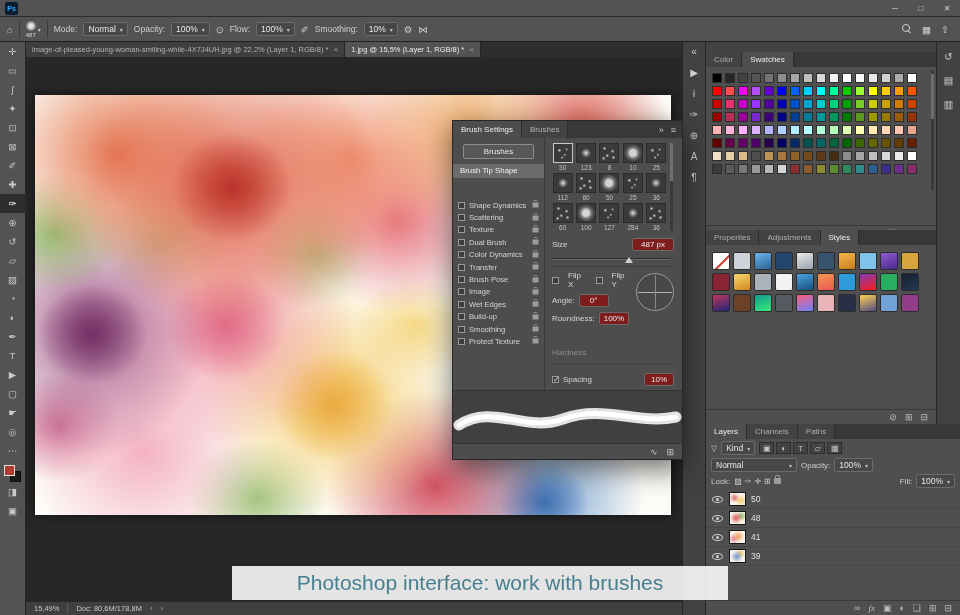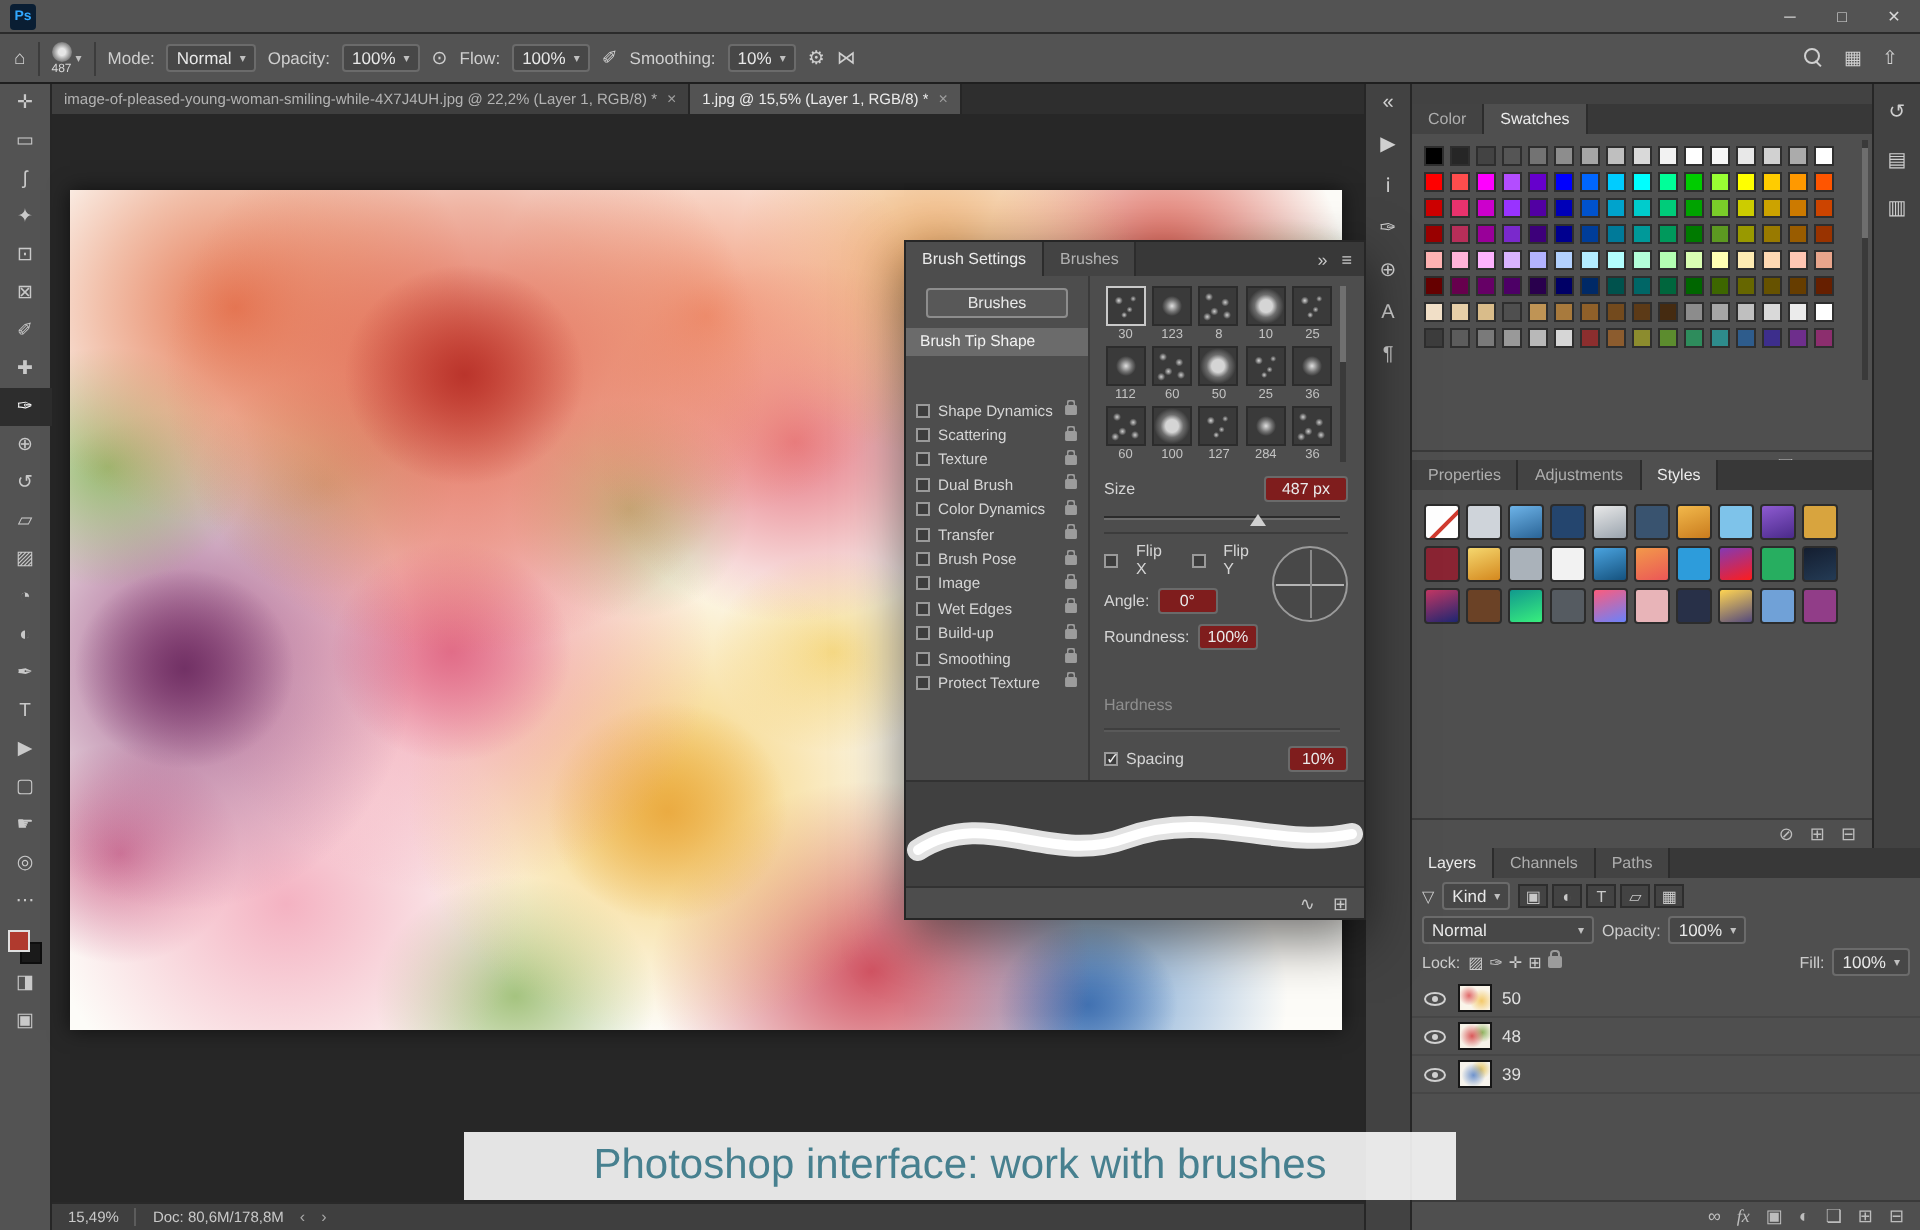--- a/index.html
+++ b/index.html
@@ -535,20 +535,25 @@
           <span class="lth f1"></span>
           <span class="lnm">50</span>
         </div>
         <div class="lrow">
           <span class="leye"></span>
           <span class="lth f2"></span>
           <span class="lnm">48</span>
         </div>
         <div class="lrow">
           <span class="leye"></span>
+          <span class="lth f3"></span>
+          <span class="lnm">41</span>
+        </div>
+        <div class="lrow">
+          <span class="leye"></span>
           <span class="lth f4"></span>
           <span class="lnm">39</span>
         </div>
       </div>
     <div class="pfoot" id="layFoot">
         <span>∞</span>
         <span class="fxi">fx</span>
         <span>▣</span>
         <span>◐</span>
         <span>❏</span>

